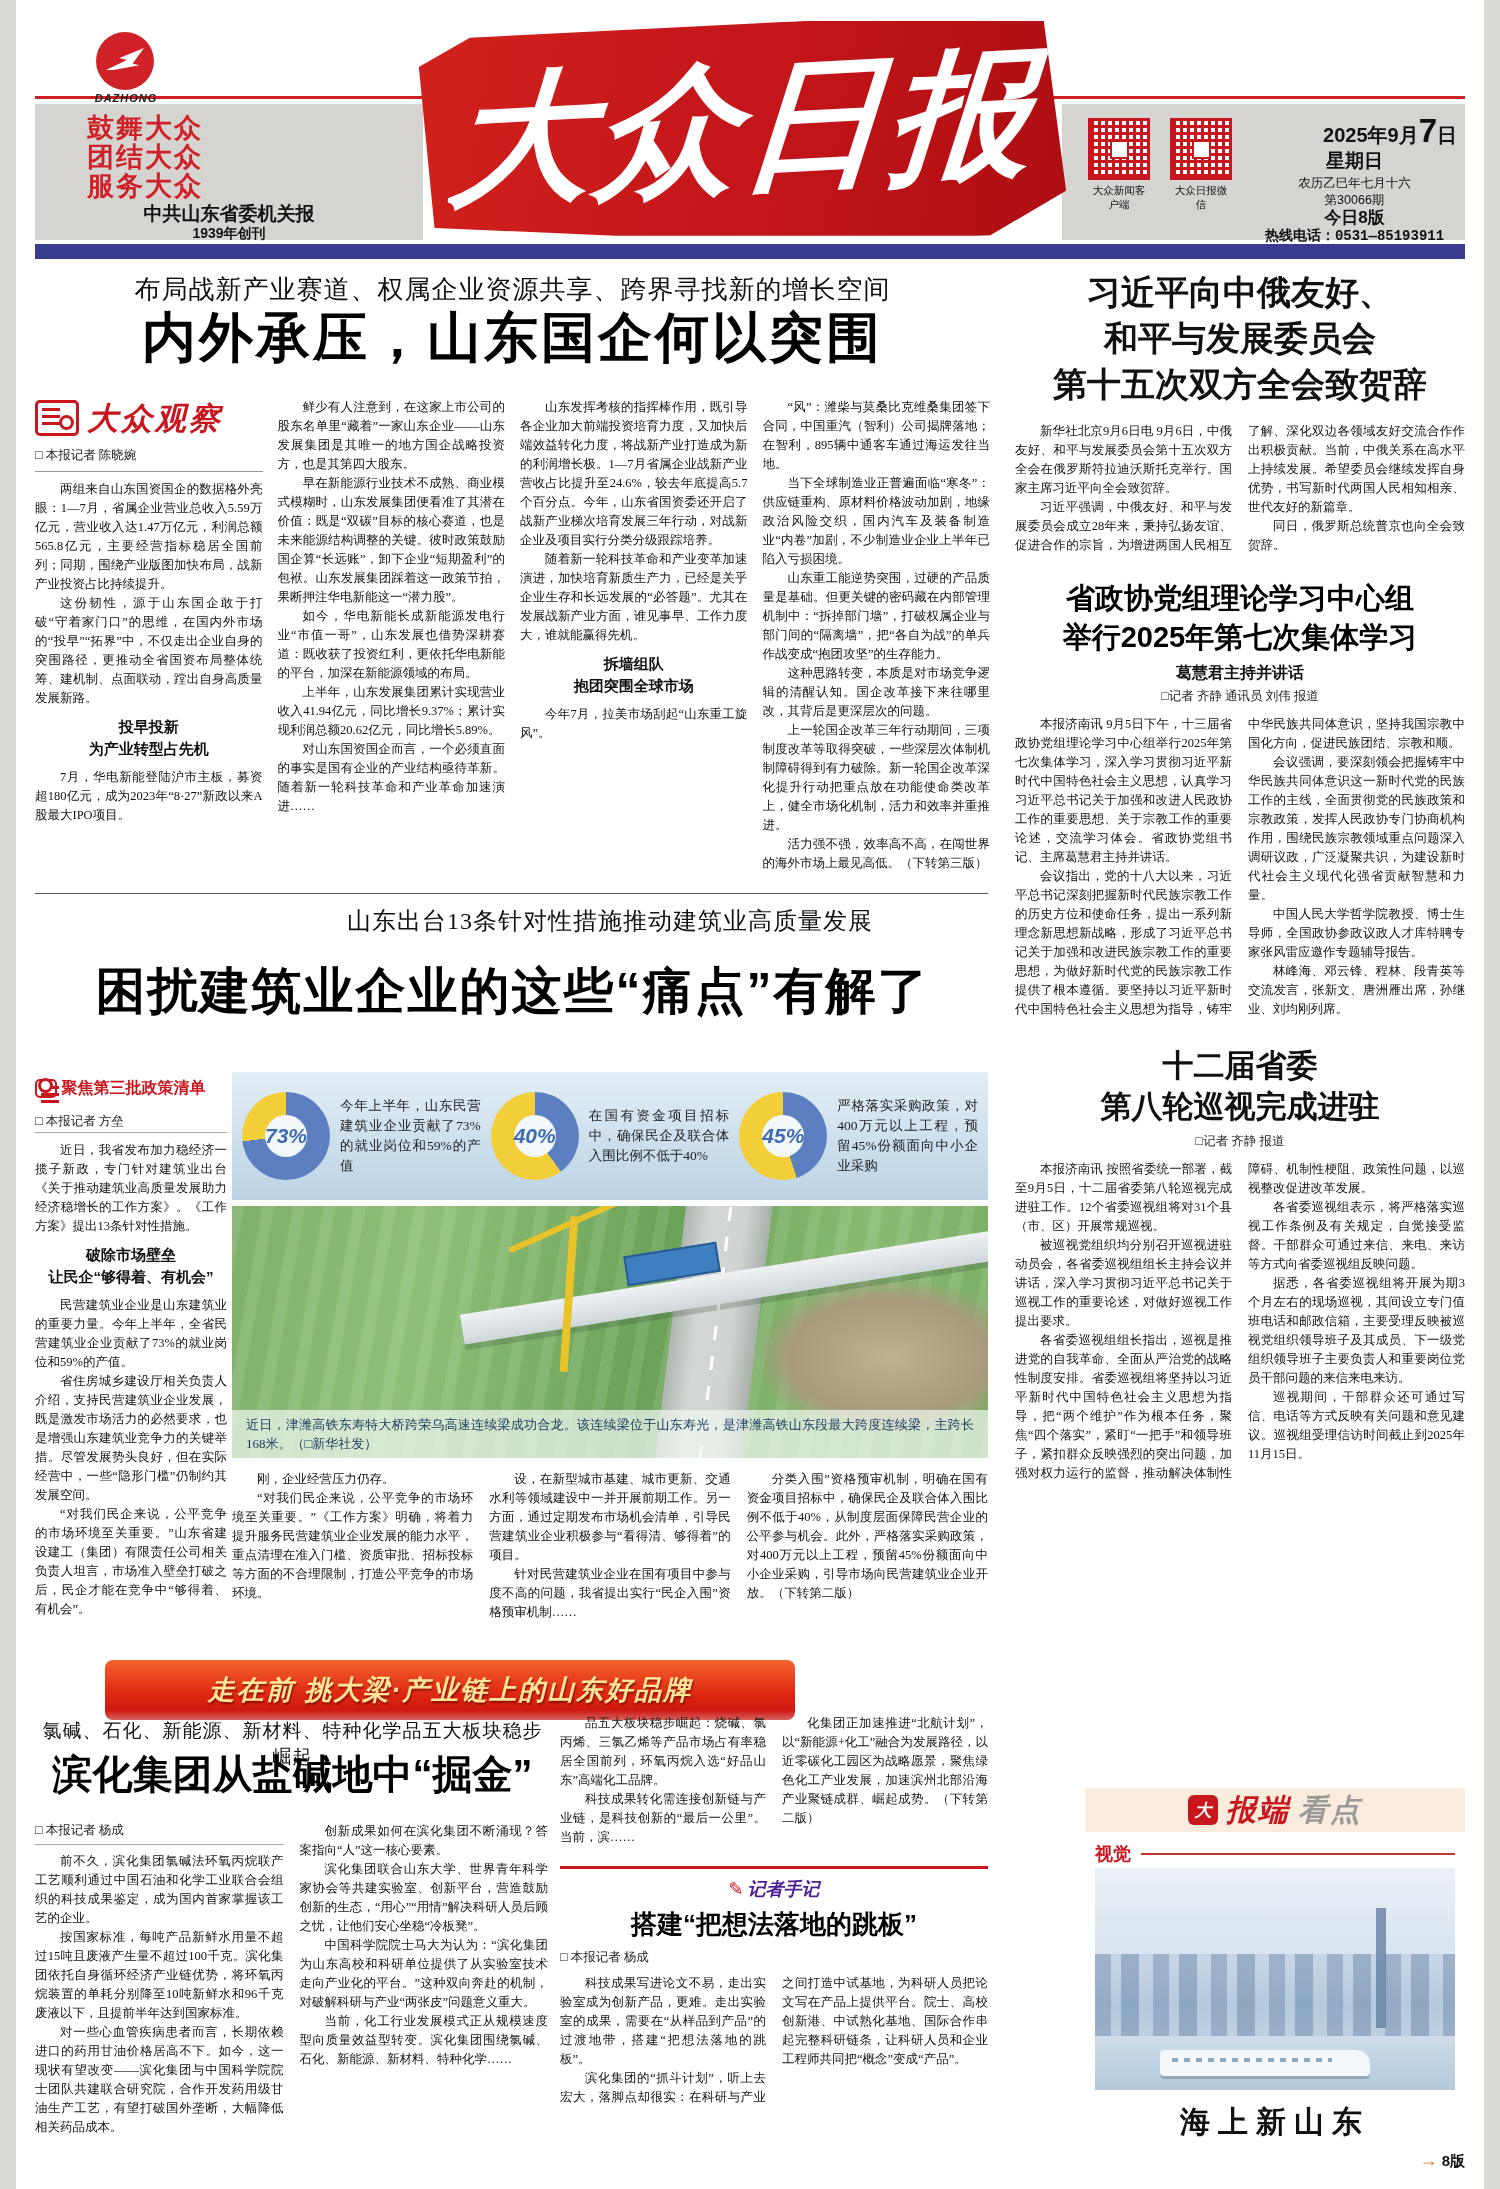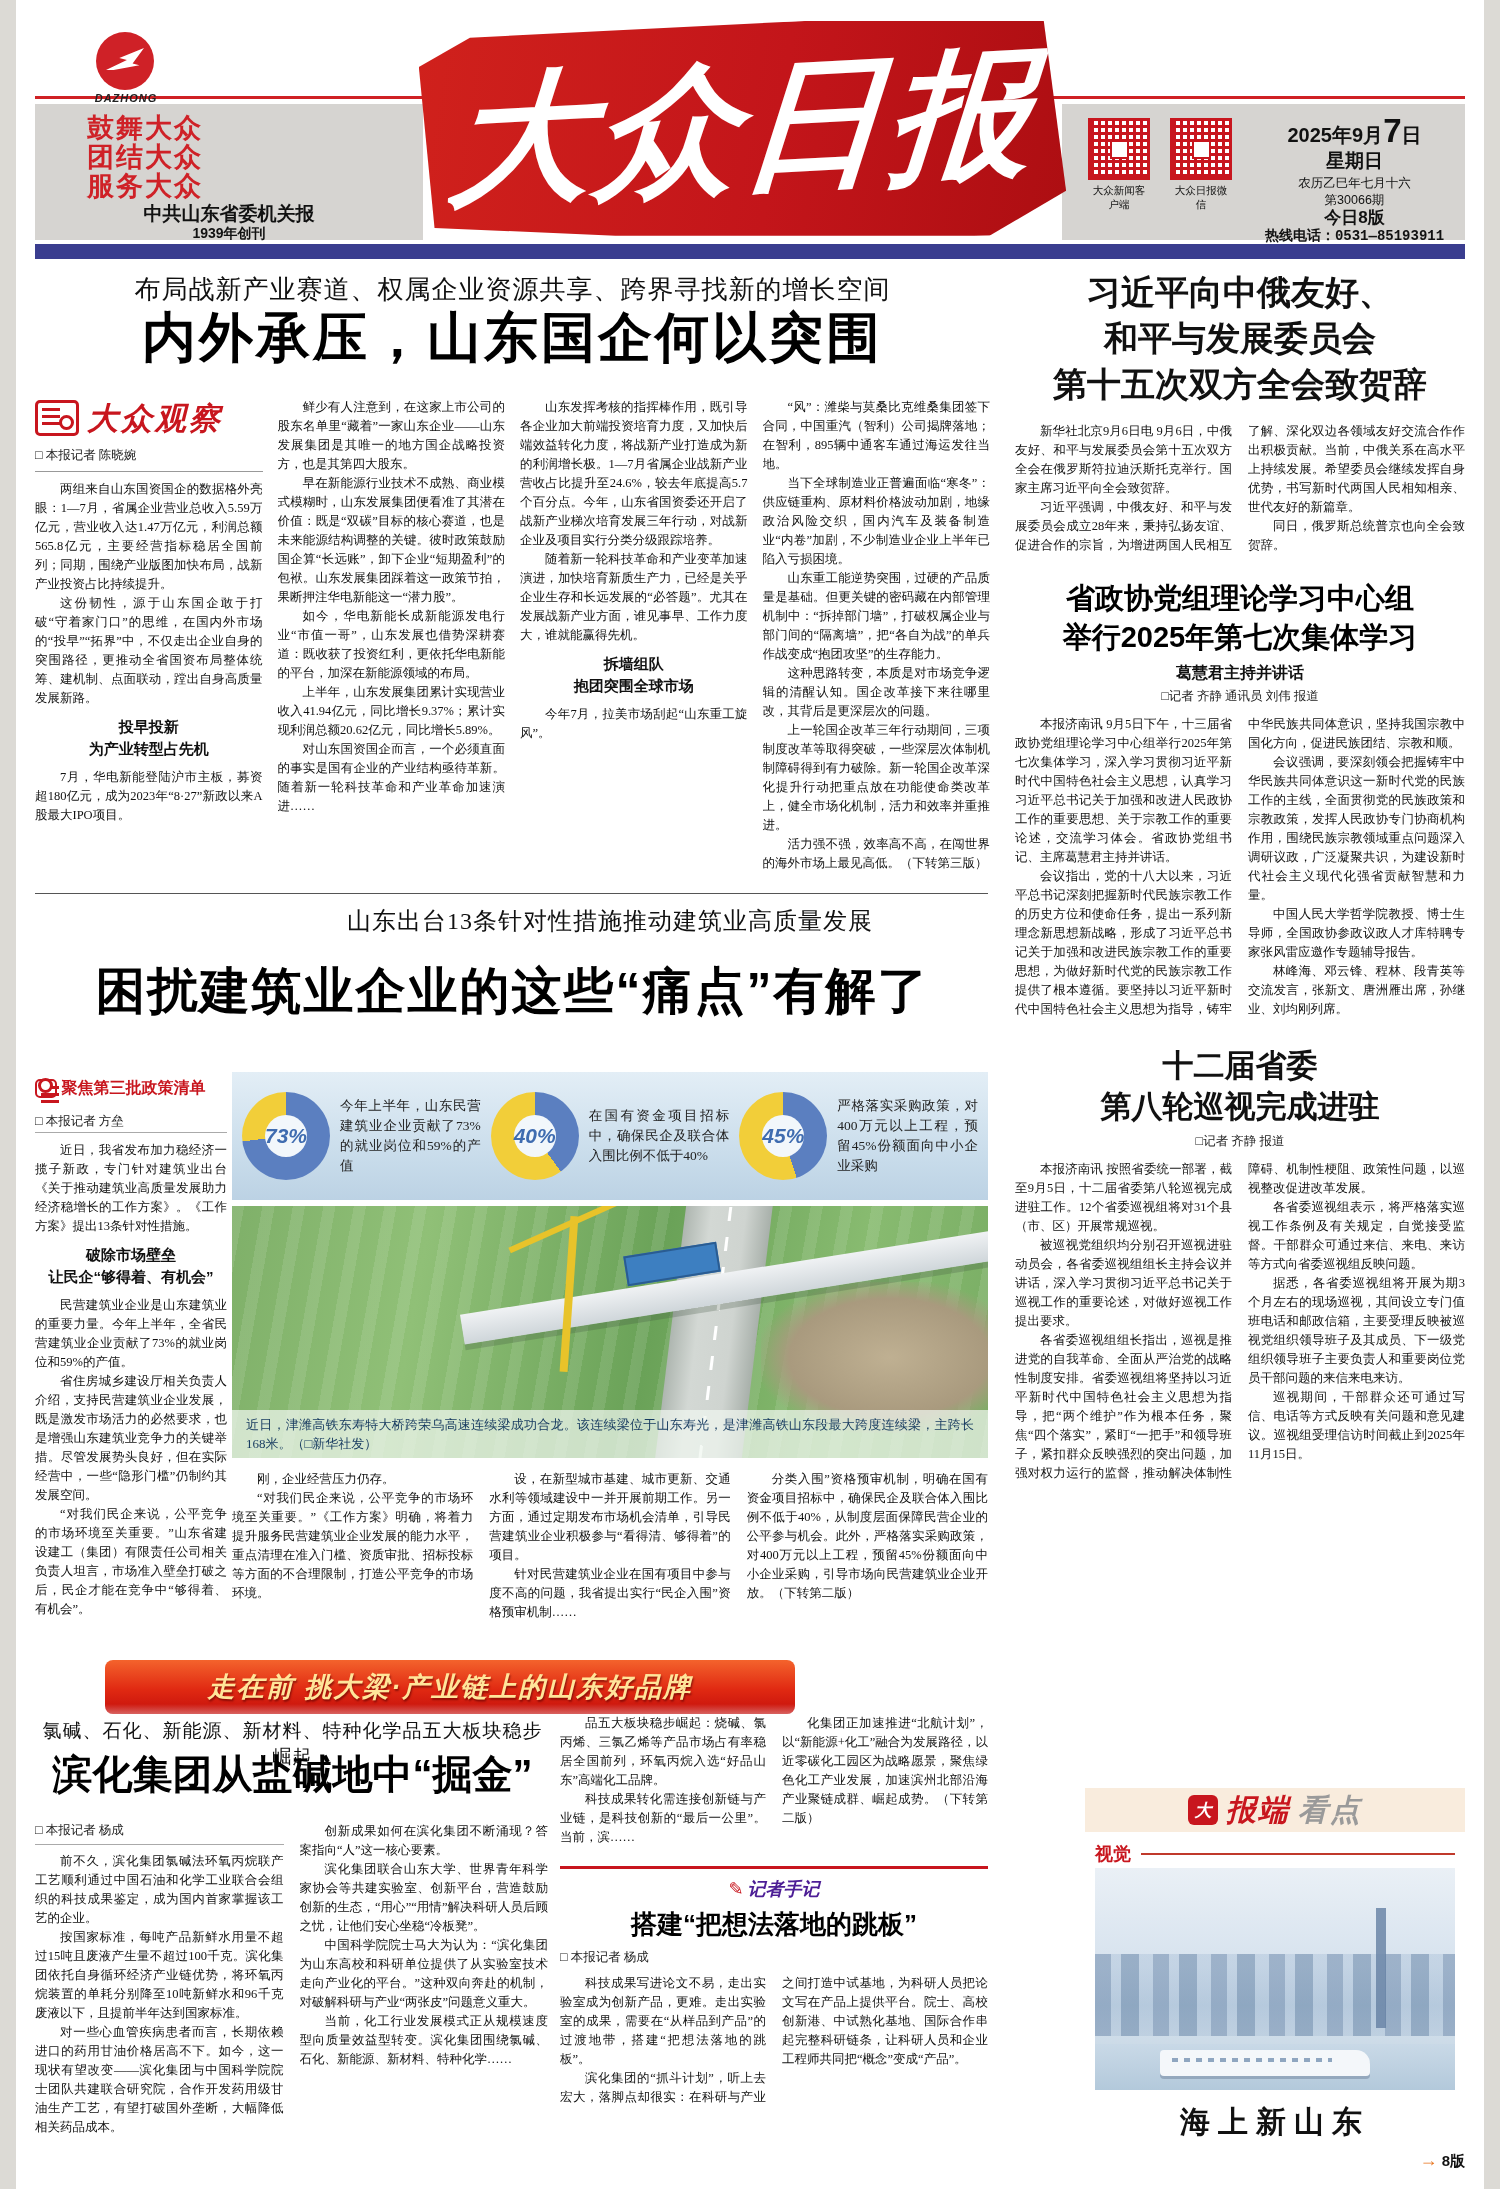--- a/index.html
+++ b/index.html
@@ -71,21 +71,21 @@
      background:linear-gradient(#f0f2f4,#cfd6da);box-shadow:0 6px 0 rgba(60,80,60,.25);}
   .photo .launcher{position:absolute;left:52%;top:17%;width:90px;height:26px;transform:rotate(-9deg);
      background:#3d7fc1;border:2px solid #2a5c92;}
   .photo .crane{position:absolute;left:44%;top:4%;width:8px;height:62%;background:#e8c32a;transform:rotate(4deg);}
   .photo .jib{position:absolute;left:36%;top:6%;width:130px;height:6px;background:#e8c32a;transform:rotate(-24deg);}
   .photo .yard{position:absolute;right:-4%;top:30%;width:34%;height:60%;
      background:radial-gradient(ellipse at center,#bfb092 0%,#a99a7e 55%,transparent 75%);}
   .photo-cap{position:absolute;left:0;bottom:0;width:100%;background:rgba(240,246,240,.72);
      color:#15395f;font-size:13px;line-height:19px;padding:5px 14px;box-sizing:border-box;text-align:justify;}
   
-  .banner{position:absolute;left:105px;top:1660px;width:690px;height:54px;border-radius:8px;
+  .banner{position:absolute;left:105px;top:1660px;width:690px;height:60px;border-radius:8px;
      background:linear-gradient(180deg,#f4632c 0%,#e02912 55%,#c40f0c 100%);
      display:flex;align-items:center;justify-content:center;overflow:hidden;}
   .banner::after{content:"";position:absolute;left:0;bottom:0;width:100%;height:10px;
      background:linear-gradient(180deg,transparent,rgba(255,255,255,.35));}
   .banner-text{color:#ffe59a;font-weight:900;font-style:italic;font-size:27px;letter-spacing:2px;
      font-family:"Liberation Sans","DejaVu Sans",sans-serif;text-shadow:1px 2px 2px rgba(90,0,0,.6);}
   
   .notes-tag{color:#4c1d95;font-weight:bold;font-style:italic;font-size:18px;
      font-family:"Liberation Sans","DejaVu Sans",sans-serif;}
   
@@ -142,21 +142,21 @@
       <div>
         <div class="qr"></div>
         <div class="sans ctr" style="font-size:10.5px;margin-top:4px;width:62px;">大众新闻客户端</div>
       </div>
       <div>
         <div class="qr"></div>
         <div class="sans ctr" style="font-size:10.5px;margin-top:4px;width:62px;">大众日报微信</div>
       </div>
     </div>
     <div style="position:absolute;right:8px;top:8px;width:205px;text-align:center;" class="sans">
-      <div style="font-size:20px;font-weight:bold;"><span>2025年9月</span><span style="font-size:33px;">7</span><span>日</span></div>
+      <div style="font-size:20px;font-weight:bold;text-align:right;"><span>2025年9月</span><span style="font-size:33px;">7</span><span>日</span></div>
       <div style="font-size:19px;font-weight:bold;line-height:22px;">星期日</div>
       <div style="font-size:12.5px;line-height:17px;margin-top:3px;">农历乙巳年七月十六</div>
       <div style="font-size:12.5px;line-height:16px;">第30066期</div>
       <div style="font-size:17px;font-weight:bold;line-height:20px;">今日8版</div>
       <div style="font-size:14px;font-weight:bold;line-height:16px;font-family:Liberation Mono, monospace;">热线电话：0531—85193911</div>
     </div>
   </div>
 
   <div class="blue-bar"></div>
 

